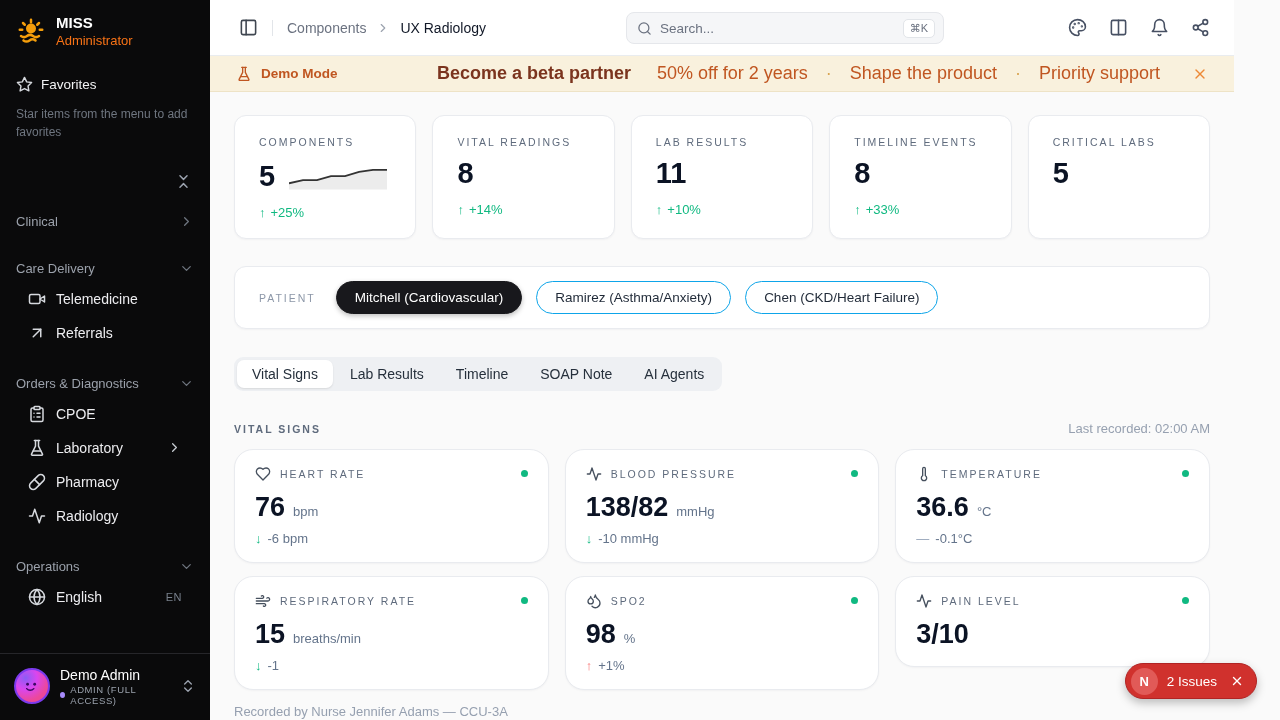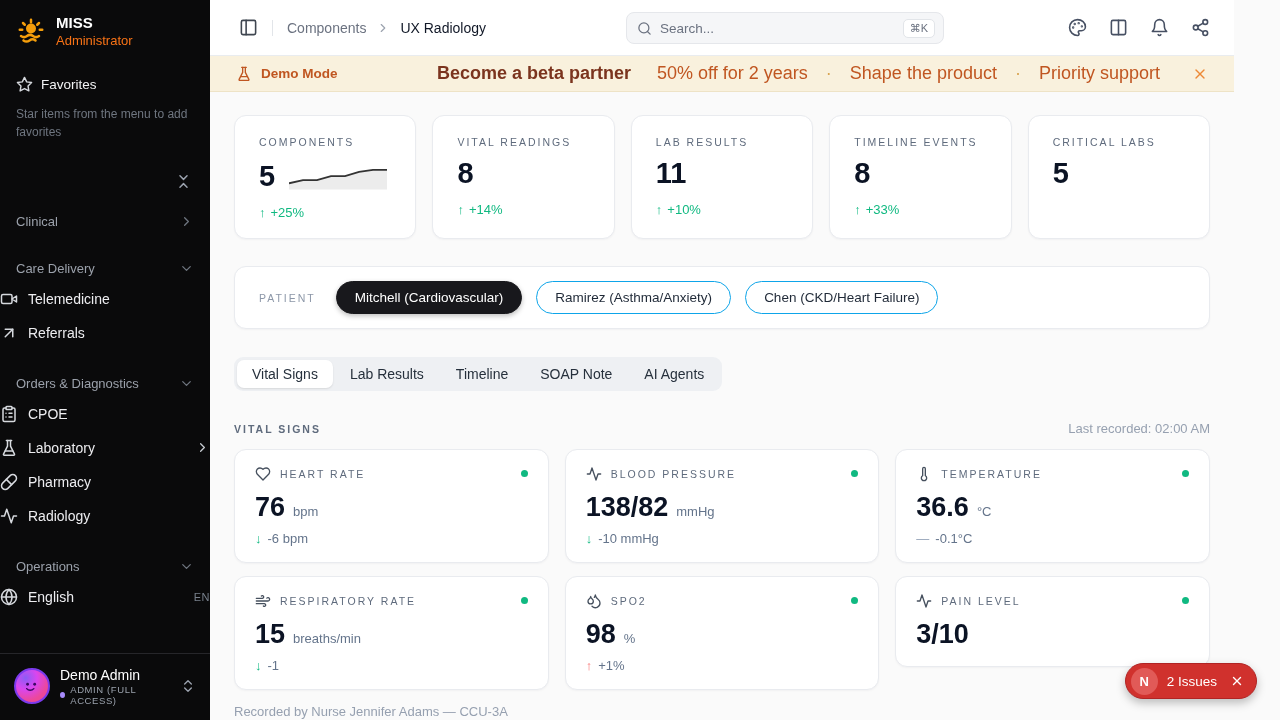--- a/index.html
+++ b/index.html
@@ -13,21 +13,21 @@
   .brand-logo { width:30px; height:30px; color:#f59e0b; }
   .brand-name { font-size:15px; font-weight:700; color:#fff; line-height:1.25; }
   .brand-role { font-size:13px; color:#f97316; }
   .fav-head { display:flex; align-items:center; gap:8px; padding:18px 16px 6px; font-size:13.5px; color:#f1f2f4; }
   .fav-hint { padding:6px 16px; font-size:12px; line-height:1.5; color:#6f7680; max-width:230px; }
   .collapse-row { display:flex; justify-content:flex-end; padding:26px 18px 0; }
   .collapse-row .ic { color:#9ca3af; cursor:pointer; }
   .sec-head { display:flex; align-items:flex-end; justify-content:space-between; padding:10px 16px 6px; font-size:13px; color:#9ba1ab; cursor:pointer; }
   .sec-head.first { margin-top:14px; }
   .sec-head .ic { color:#6f7680; }
-  .nav-item { display:flex; align-items:center; gap:10px; padding:8px 0; font-size:14px; color:#ededf0; cursor:pointer; border-radius:8px; }
+  .nav-item { display:flex; align-items:center; gap:10px; padding:8px 28px; font-size:14px; color:#ededf0; cursor:pointer; border-radius:8px; }
   .nav-item .lead { color:#d6d9de; }
   .nav-item .spacer { flex:1; }
   .nav-item .en-badge { font-size:11px; color:#78808c; letter-spacing:.5px; }
   .sec-gap { height:16px; }
   .side-bottom { margin-top:auto; }
   .side-divider { height:1px; background:#26262a; margin:8px 0 0; }
   .user-row { display:flex; align-items:center; gap:10px; padding:12px 14px 14px; cursor:pointer; }
   .avatar { width:36px; height:36px; border-radius:50%; border:2px solid #7c3aed; background:radial-gradient(circle at 30% 25%, #8b5cf6 0%, #d946ef 35%, #ec4899 70%); position:relative; flex:none; }
   .avatar svg { position:absolute; inset:0; }
   .user-name { font-size:14px; color:#fff; line-height:1.3; }
@@ -77,21 +77,21 @@
   
   .tabs { display:inline-flex; margin-top:28px; background:#eef0f3; border-radius:9px; padding:3px; gap:2px; }
   .tab { padding:6px 15px; font-size:14px; color:#26303c; border-radius:7px; cursor:pointer; }
   .tab.active { background:#fff; box-shadow:0 1px 2px rgba(0,0,0,.1); font-weight:500; }
 
   
   .section-row { display:flex; align-items:center; justify-content:space-between; margin-top:30px; }
   .section-title { font-size:10.5px; letter-spacing:2px; color:#5f6b7d; font-weight:600; }
   .last-recorded { font-size:13px; color:#96a0b0; }
   .vgrid { display:grid; grid-template-columns:1fr 1fr 1fr; gap:13px 16px; margin-top:13px; align-items:stretch; }
-  .vcard { background:#fff; border:1px solid #e9ebef; border-radius:12px; padding:16px 20px; box-shadow:0 1px 2px rgba(16,24,40,.04); position:relative; }
+  .vcard { background:#fff; border:1px solid #e9ebef; border-radius:19px; padding:16px 20px; box-shadow:0 1px 2px rgba(16,24,40,.04); position:relative; }
   .vcard.short { align-self:start; }
   .vhead { display:flex; align-items:center; gap:9px; }
   .vhead .ic { color:#46505e; }
   .vlabel { font-size:10.5px; letter-spacing:2px; color:#5f6b7d; font-weight:500; }
   .vdot { position:absolute; top:20px; right:20px; width:7px; height:7px; border-radius:50%; background:#10b981; }
   .vvalrow { display:flex; align-items:baseline; gap:8px; margin-top:10px; }
   .vvalue { font-size:27px; font-weight:700; color:#0b1324; }
   .vunit { font-size:13px; color:#64748b; }
   .vtrend { margin-top:8px; font-size:13px; color:#64748b; display:flex; align-items:center; gap:6px; }
   .arr-green { color:#10b981; } .arr-red { color:#f87171; } .arr-gray { color:#94a3b8; }

